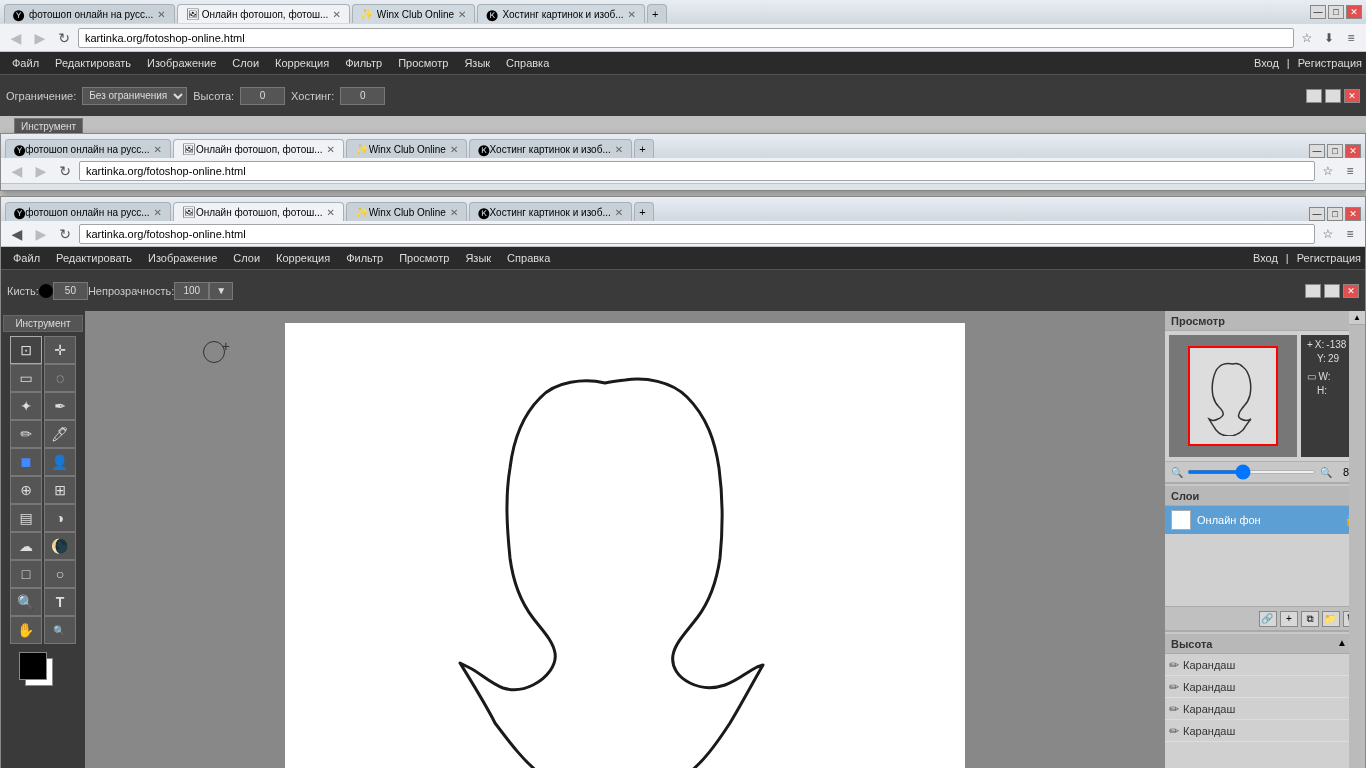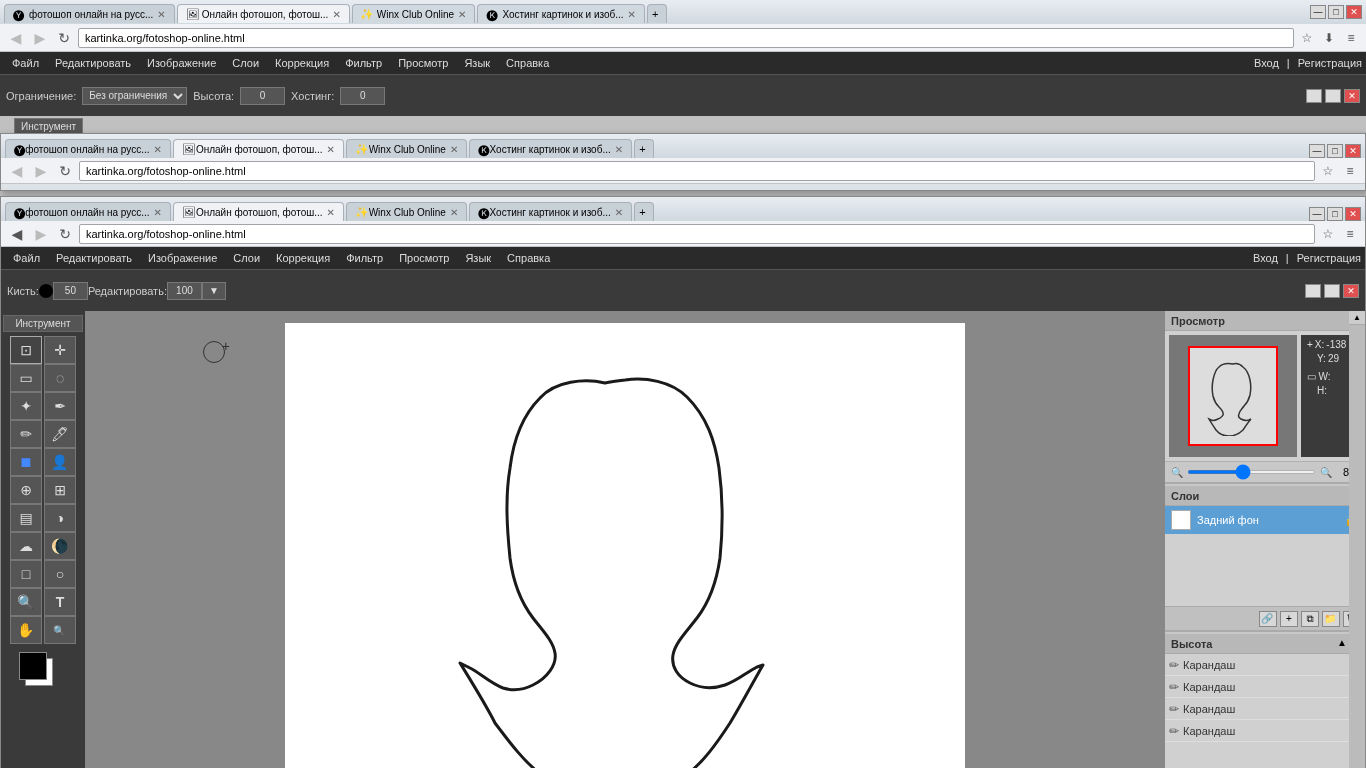--- a/index.html
+++ b/index.html
@@ -474,21 +474,21 @@
         <span>Регистрация</span>
       </div>
     </div>
 
     <div class="toolbar">
 
       <div style="display:flex;align-items:center;gap:0;">
         <span class="toolbar-label">Кисть:</span>
         <div style="width:14px;height:14px;border-radius:50%;background:#000;flex-shrink:0;"></div>
         <input class="toolbar-input" type="text" value="50" style="width: 35px;">
-        <span class="toolbar-label">Редактировать:</span>
+        <span class="toolbar-label">Непрозрачность:</span>
         <input class="toolbar-input" type="text" value="100" style="width: 35px;">
         <div class="toolbar-select" style="width:24px;height:18px;display:flex;align-items:center;justify-content:center;cursor:pointer;">▼</div>
       </div>
       <div class="menu-spacer"></div>
       <div style="display:flex;gap:3px;">
         <div class="wnd-btn">—</div>
         <div class="wnd-btn">□</div>
         <div class="wnd-btn close">✕</div>
       </div>
     </div>
@@ -643,21 +643,21 @@
         </div>
 
         <div style="background:#d0d0d0;border-bottom:2px solid #aaa;margin-top:2px;">
           <div class="panel-header">
             <span class="panel-title">Слои</span>
             <span class="panel-close">✕</span>
           </div>
           <div style="height:100px;overflow:hidden;">
             <div class="layer-item">
               <div class="layer-thumb"></div>
-              <span class="layer-name">Задний фон</span>
+              <span class="layer-name">Онлайн фон</span>
               <span class="layer-lock">🔒</span>
             </div>
           </div>
 
           <div style="display:flex;align-items:center;height:24px;background:#c0c0c0;border-top:1px solid #aaa;padding:0 4px;gap:3px;justify-content:flex-end;">
             <div class="layers-btn">🔗</div>
             <div class="layers-btn">+</div>
             <div class="layers-btn">⧉</div>
             <div class="layers-btn">📁</div>
             <div class="layers-btn">🗑</div>

